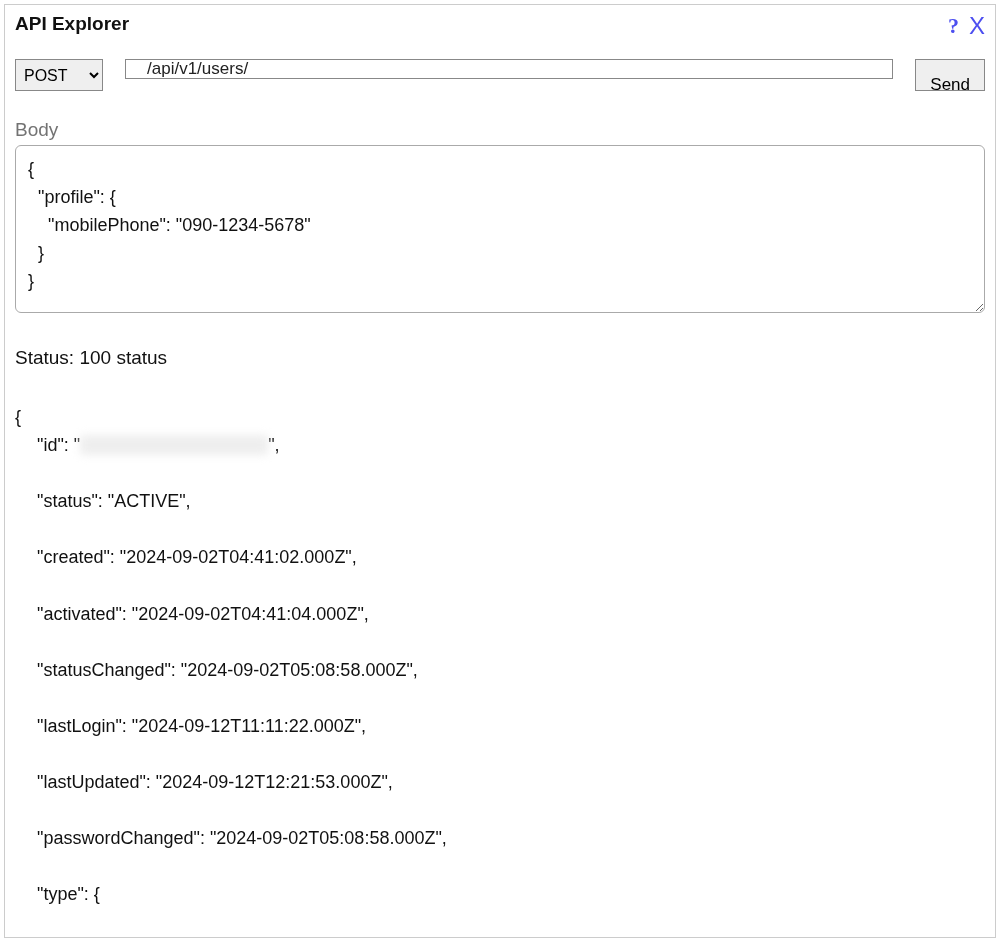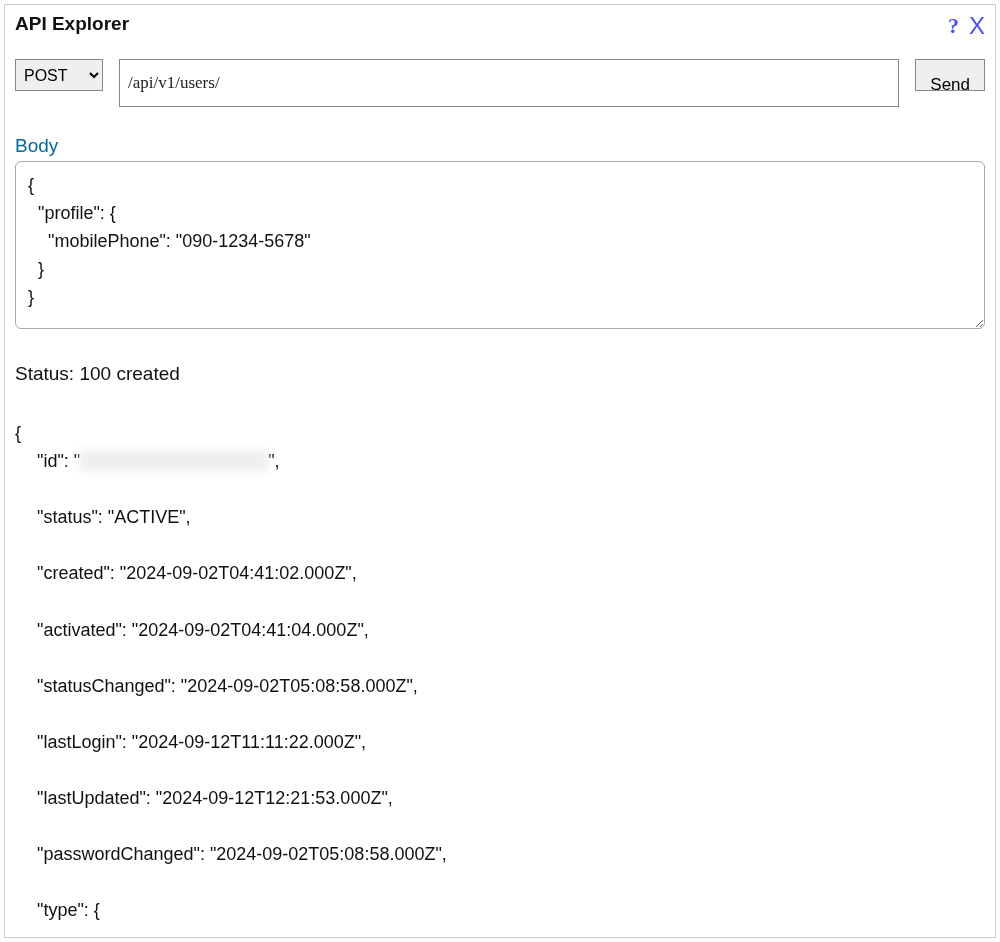--- a/index.html
+++ b/index.html
@@ -43,52 +43,51 @@
     }
     .icon-close {
       font-weight: 400;
       font-size: 24px;
       color: #4d4ff0;
       cursor: pointer;
       line-height: 1;
     }
     .request-row {
       display: flex;
-      gap: 16px;
+      gap: 22px;
       align-items: stretch;
       margin-bottom: 28px;
     }
     .method-select {
       border: 1px solid #888;
       background: #efefef;
       font-size: 16px;
       height: 32px;
       padding: 2px 4px;
       width: 88px;
     }
     .url-input {
       flex: 1;
       border: 1px solid #888;
-      height: 48px;
+      height: 20px;
       font-size: 17px;
-      padding: 2px 8px;
+      padding: 2px 21px;
       color: #222;
-      font-family: Liberation Serif, serif;
     }
     .send-btn {
       border: 1px solid #888;
       background: #efefef;
       font-size: 17px;
       height: 32px;
       padding: 15px 14px;
       cursor: pointer;
     }
     .body-label {
       font-size: 19px;
-      color: #0369a1;
+      color: #737373;
       margin-bottom: 4px;
     }
     .body-textarea {
       width: 100%;
       border: 1px solid #aaa;
       border-radius: 6px;
       font-family: -apple-system, BlinkMacSystemFont, "Segoe UI", Helvetica, Arial, sans-serif;
       font-size: 18px;
       padding: 10px 12px;
       height: 168px;
@@ -142,21 +141,21 @@
   <div class="body-label">Body</div>
   <textarea class="body-textarea" style="">{
   "profile": {
     "mobilePhone": "090-1234-5678"
   }
 }</textarea>
 
   <div class="status-line">
     <span>Status:</span>
     <span>100</span>
-    <span>created</span>
+    <span>status</span>
   </div>
 
   <div class="response-pre">
 <span>{</span>
 <span class="json-indent1"><span>"id": "</span><span class="blur">                                    </span><span>",</span></span>
 <span class="json-indent1">"status": "ACTIVE",</span>
 <span class="json-indent1">"created": "2024-09-02T04:41:02.000Z",</span>
 <span class="json-indent1">"activated": "2024-09-02T04:41:04.000Z",</span>
 <span class="json-indent1">"statusChanged": "2024-09-02T05:08:58.000Z",</span>
 <span class="json-indent1">"lastLogin": "2024-09-12T11:11:22.000Z",</span>

